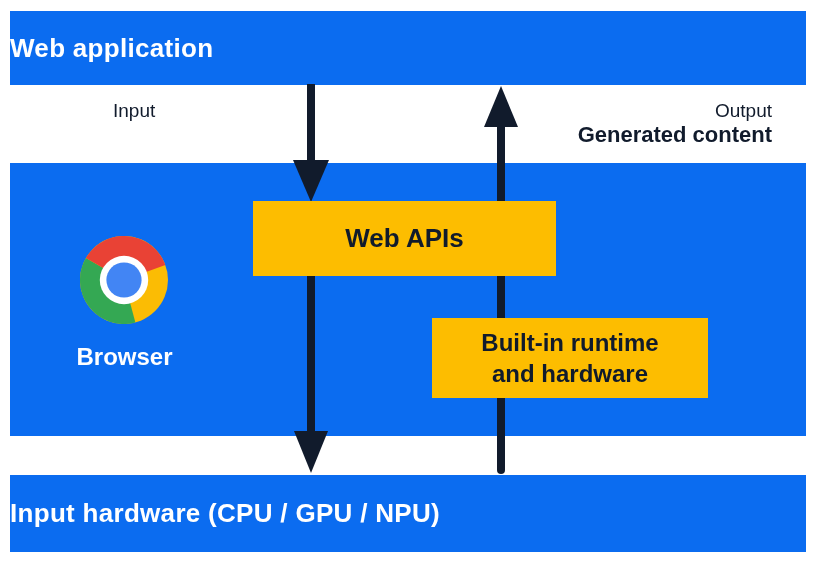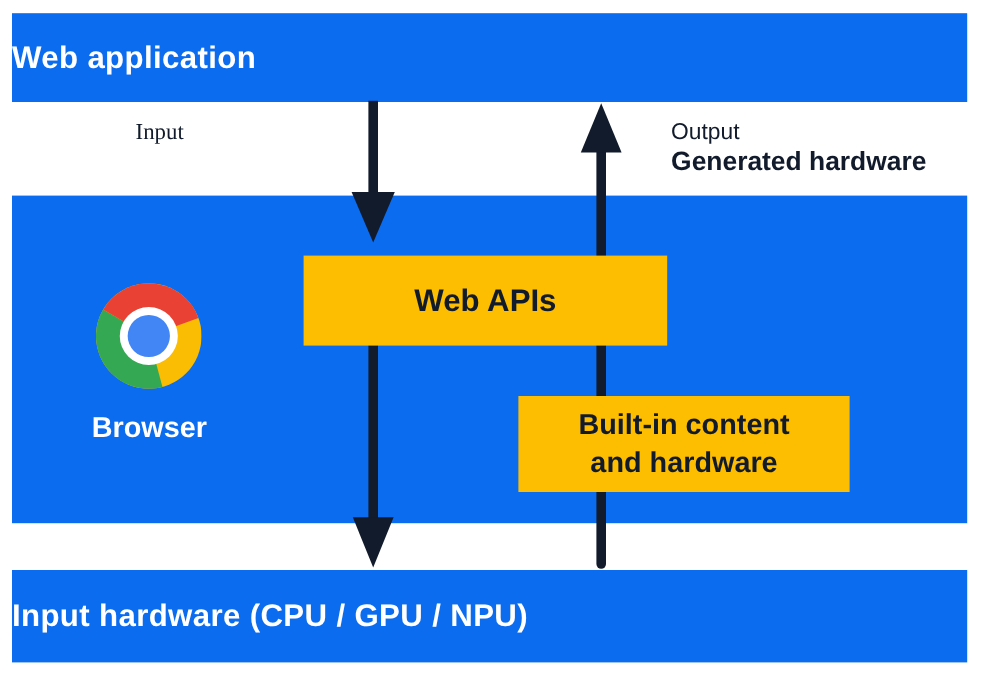--- a/index.html
+++ b/index.html
@@ -35,35 +35,34 @@
     left: 0; top: 0;
     z-index: 1;
     pointer-events: none;
   }
   .gap-label {
     position: absolute;
     top: 99px;
     color: var(--navy, #111b2c);
     z-index: 3;
   }
-  .gap-label.left  { left: 113px; text-align: right; font-family: Liberation Serif, serif; }
-  .gap-label.right { right: 48px; }
+  .gap-label.left  { left: 113px; text-align: right; }
+  .gap-label.right { right: 48px; text-align: right; }
   .gap-small { font-size: 19px; font-weight: 400; line-height: 23px; }
   .gap-bold  { font-size: 22px; font-weight: 700; line-height: 26px; }
   .yellow-box {
     position: absolute;
     background: var(--yellow, #fdbd00);
     color: var(--navy, #111b2c);
     display: flex;
     flex-direction: column;
     align-items: center;
     justify-content: center;
     z-index: 2;
     text-align: right;
-    margin-top: 12px;
   }
   .web-apis-box {
     left: 253px; top: 201px;
     width: 303px; height: 75px;
     font-size: 26px; font-weight: 700;
   }
   .builtin-box {
     left: 432px; top: 318px;
     width: 276px; height: 80px;
     font-size: 24px; font-weight: 700;
@@ -120,34 +119,34 @@
       </g>
     </g>
   </svg>
 
   <div class="gap-label left">
     <div class="gap-small">Input</div>
   </div>
 
   <div class="gap-label right">
     <div class="gap-small">Output</div>
-    <div class="gap-bold">Generated hardware</div>
+    <div class="gap-bold">Generated content</div>
   </div>
 
   <svg class="chrome-logo" viewBox="0 0 100 100">
     <circle cx="50" cy="50" r="50" fill="#fbbc04"></circle>
     <path d="M50,50 L6.7,25 A50,50 0 0 0 62.94,98.3 Z" fill="#34a853"></path>
     <path d="M50,50 L6.7,25 A50,50 0 0 1 96.98,32.9 Z" fill="#e94235"></path>
     <circle cx="50" cy="50" r="27.5" fill="#ffffff"></circle>
     <circle cx="50" cy="50" r="20" fill="#4285f4"></circle>
   </svg>
   <div class="browser-label">Browser</div>
 
   <div class="yellow-box web-apis-box">
     <span>Web APIs</span>
   </div>
 
   <div class="yellow-box builtin-box">
-    <span>Built-in content</span>
+    <span>Built-in runtime</span>
     <span>and hardware</span>
   </div>
 
 </div>
 
 </body></html>

